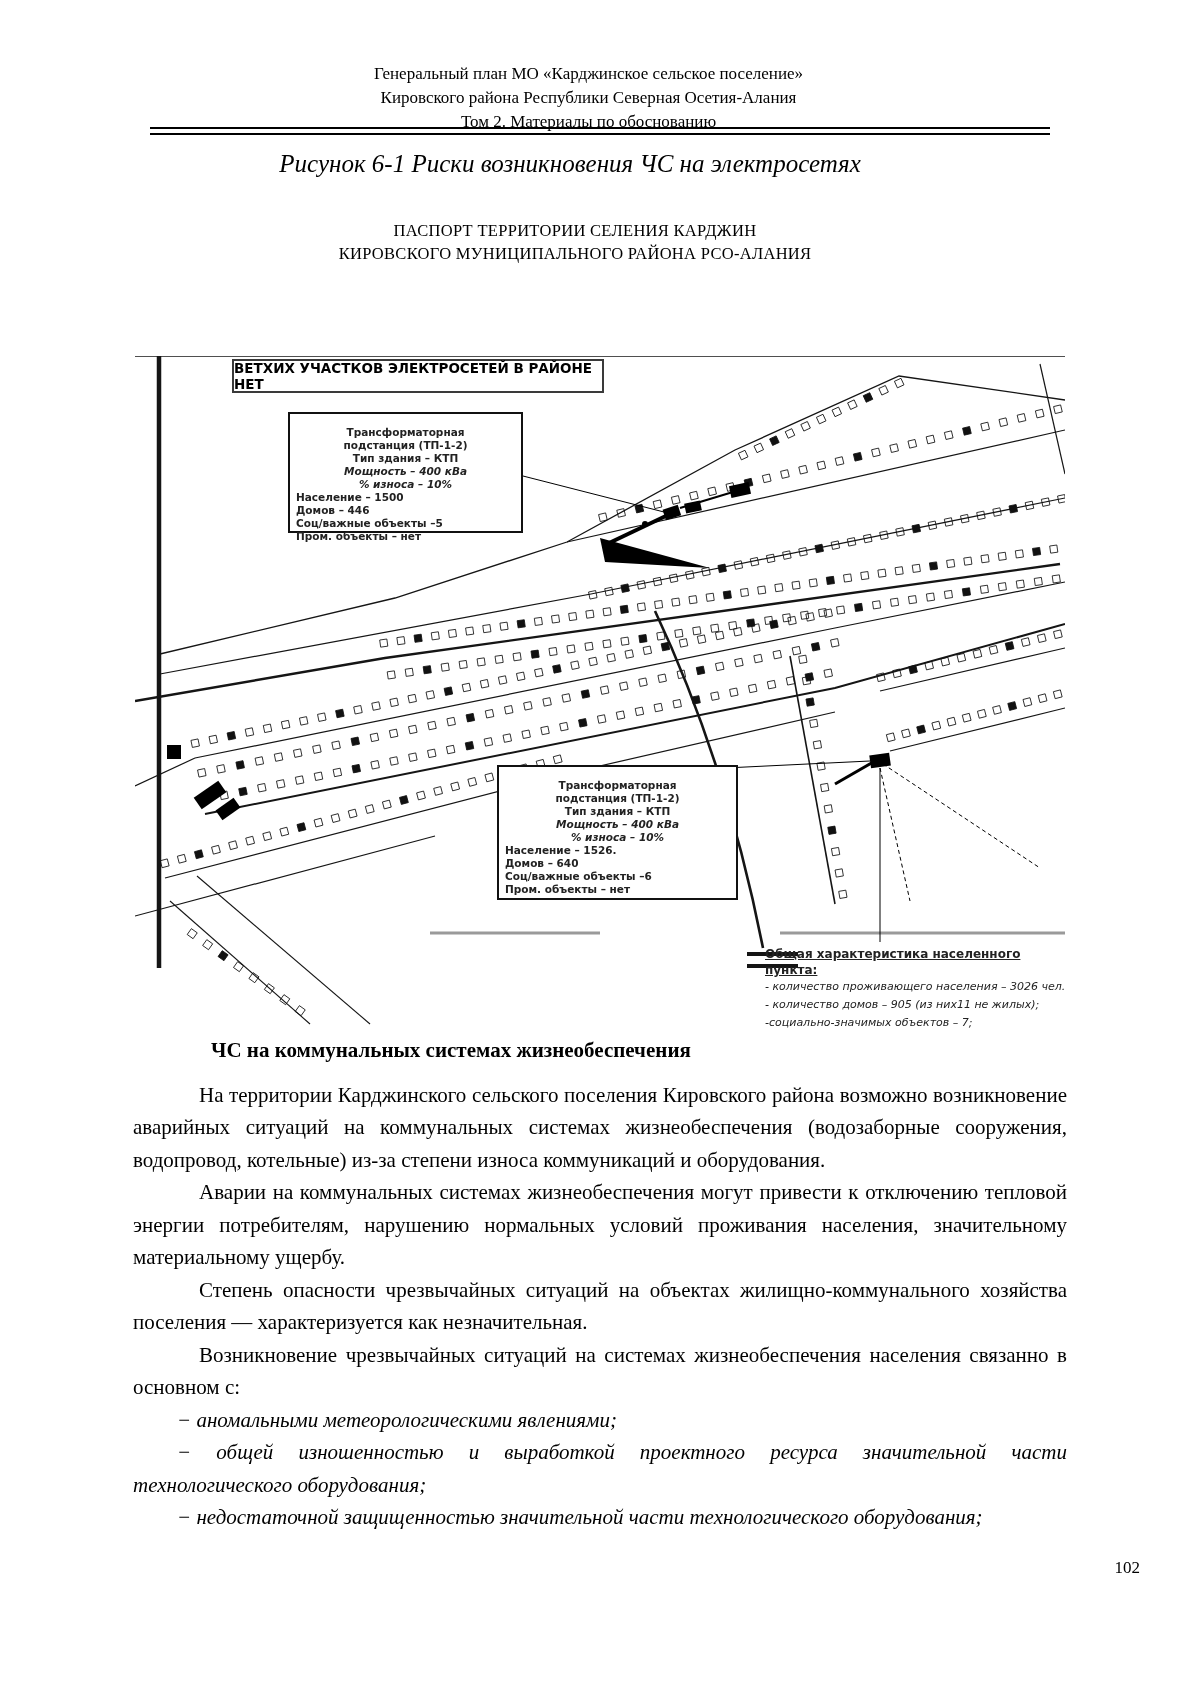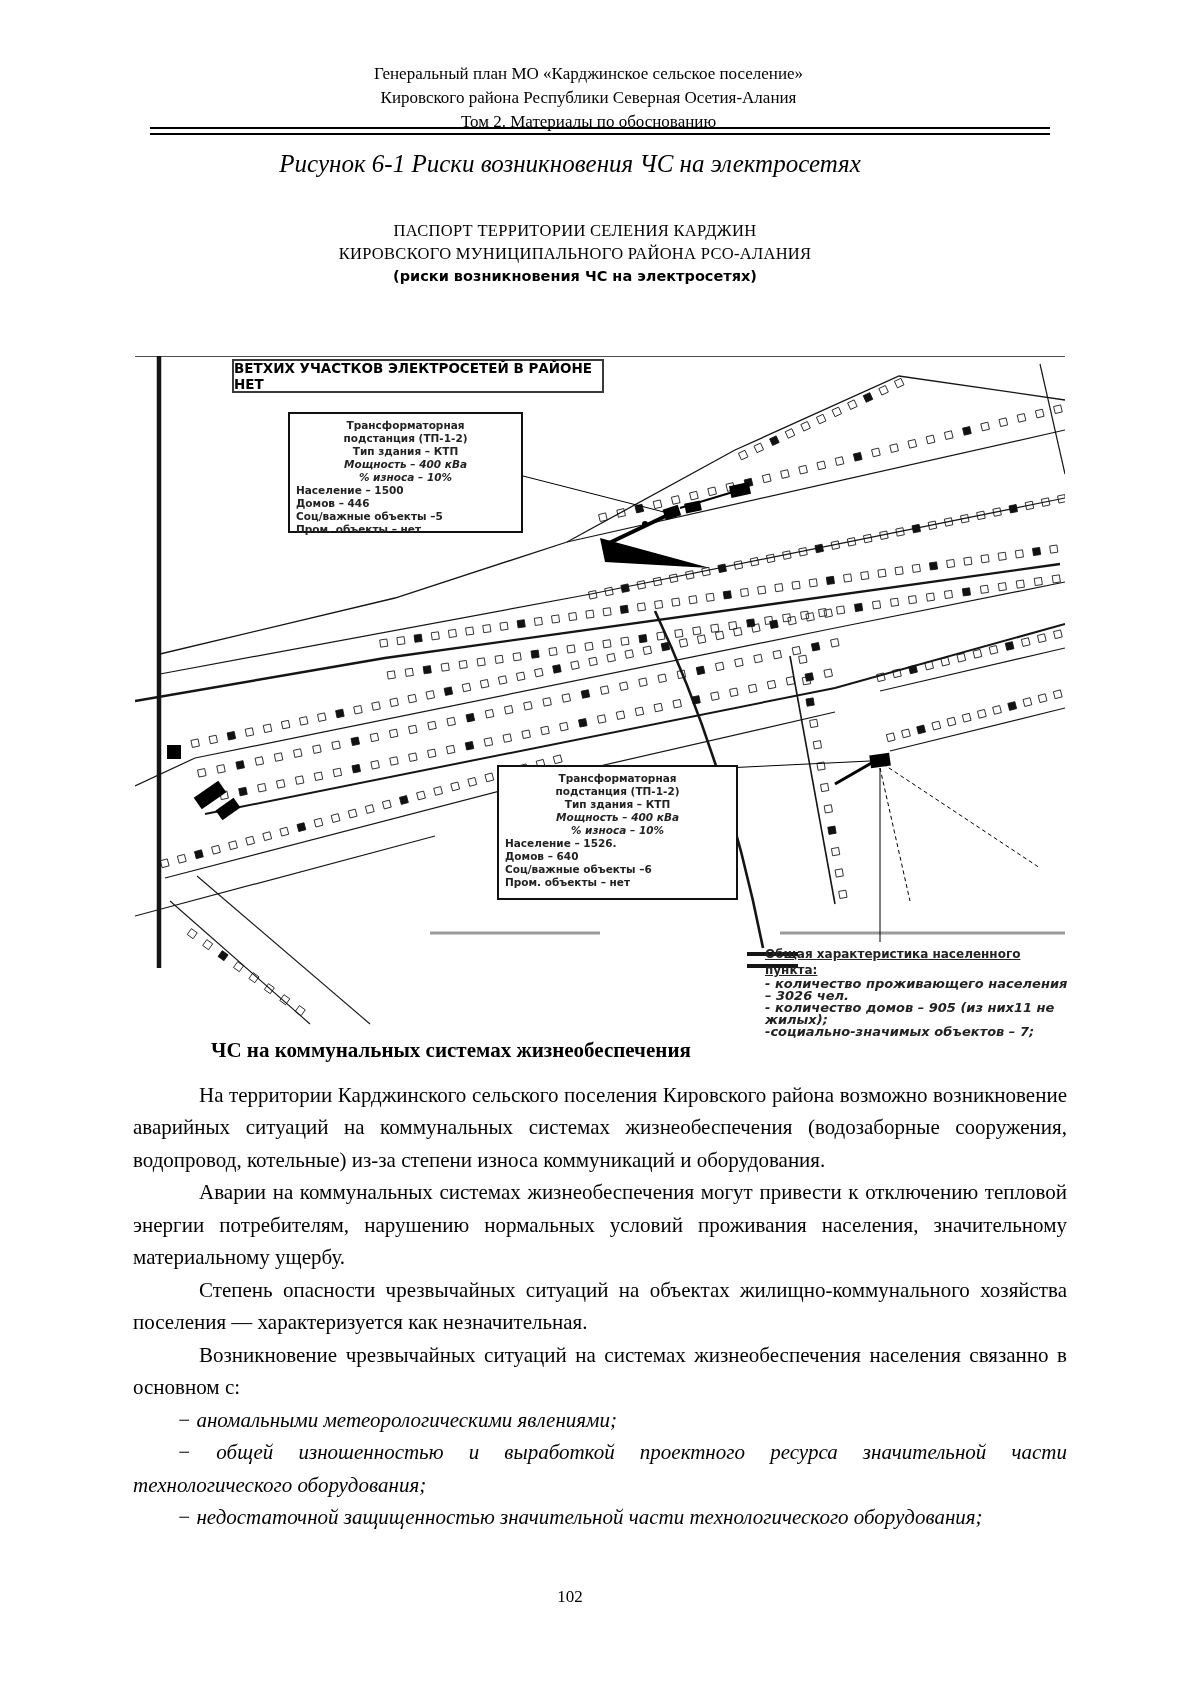--- a/index.html
+++ b/index.html
@@ -21,55 +21,54 @@
   .map-title .sub { font-family:"DejaVu Sans", sans-serif; font-weight:bold;
                     font-size:14.5px; letter-spacing:0; }
   .map-area { position:absolute; left:135px; top:318px; width:930px; height:672px;margin-top:38px; }
   .map-area svg { position:absolute; left:0; top:0; }
   .box-nodilap { position:absolute; left:97px; top:3px; width:368px; height:30px;
                  border:2px solid #3a3a3a; background:#fff; display:flex;
                  align-items:center; justify-content:center;
                  font-family:"DejaVu Sans", sans-serif; font-weight:bold; font-size:13.5px; }
   .tp-box { position:absolute; border:2px solid #111; background:#fff; color:#222;
             font-family:"DejaVu Sans", sans-serif; font-weight:bold;
-            font-size:10.5px; line-height:13px; padding:5px 6px; box-sizing:border-box; }
+            font-size:10.5px; line-height:13px; padding:12px 6px; box-sizing:border-box; }
   .tp-box.tp1 { left:153px; top:56px;  width:235px; height:121px; }
   .tp-box.tp2 { left:362px; top:409px; width:241px; height:135px; }
   .tp-box .c { text-align:center; }
   .tp-box .i { font-style:italic; }
   .summary { position:absolute; left:630px; top:590px; width:310px; color:#222;
              font-family:"DejaVu Sans", sans-serif; }
   .summary .t { font-weight:bold; text-decoration:underline; font-size:12px; line-height:16px; }
-  .summary .l { font-weight:bold; font-style:italic; font-size:13px; line-height:12px; }
+  .summary .l { font-weight:normal; font-style:italic; font-size:11px; line-height:18px; }
   
   .body-text { position:absolute; left:133px; top:1022px; width:934px;
                font-size:21px; line-height:32.5px; text-align:justify; }
   .body-text h2 { margin:12px; font-size:21px; font-weight:bold; text-indent:66px; text-align:left; }
   .body-text p { margin:0; text-indent:66px; }
   .body-text p.bullet { text-indent:44px;font-style:italic; }
-  .page-number { position:absolute; top:1558px; left:0; right:60px; text-align:center; font-size:17px;margin-top:29px; }
+  .page-number { position:absolute; top:1558px; left:0; right:60px; text-align:right; font-size:17px; }
 </style>
 </head>
 <body>
 
 <div class="page">
 
   <div class="header">
     <div>Генеральный план МО «Карджинское сельское поселение»</div>
     <div>Кировского района Республики Северная Осетия-Алания</div>
     <div>Том 2. Материалы по обоснованию</div>
   </div>
   <div class="double-rule"></div>
 
   <div class="fig-caption">Рисунок 6-1 Риски возникновения ЧС на электросетях</div>
 
   <div class="map-title">
     <div>ПАСПОРТ ТЕРРИТОРИИ СЕЛЕНИЯ КАРДЖИН</div>
     <div>КИРОВСКОГО МУНИЦИПАЛЬНОГО РАЙОНА РСО-АЛАНИЯ</div>
-    <div class="sub">(риски возникновения ЧС на электросетях)</div>
   </div>
 
   <div class="map-area">
     <svg id="map-svg" width="930" height="672" viewBox="0 0 930 672">
         <path d="M0,0 L930,0" fill="none" stroke="#151515" stroke-width="1.6"></path>
         <path d="M24,0 L24,612" fill="none" stroke="#151515" stroke-width="4.5"></path>
         <path d="M25,298 L260,242 L432,186 L600,94 L764,20 L930,44" fill="none" stroke="#151515" stroke-width="1.3"></path>
         <path d="M432,186 L930,74" fill="none" stroke="#151515" stroke-width="1.2"></path>
         <path d="M25,318 L456,238 L930,142" fill="none" stroke="#151515" stroke-width="1.2"></path>
         <path d="M0,345 L250,302 L925,208" fill="none" stroke="#151515" stroke-width="2.4"></path>

